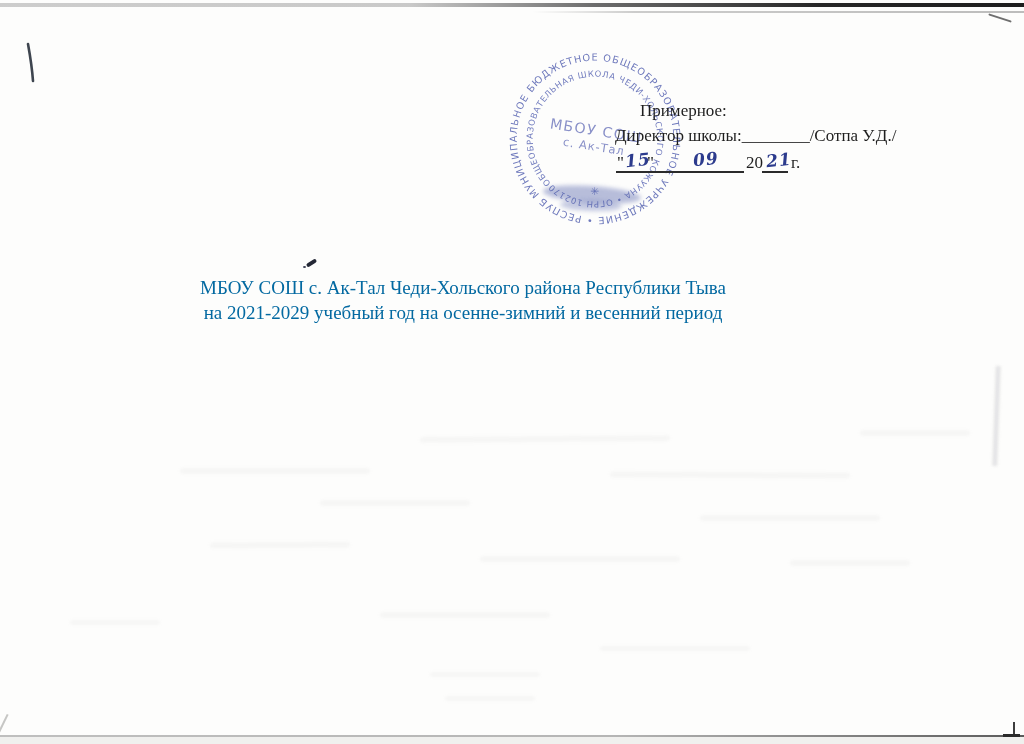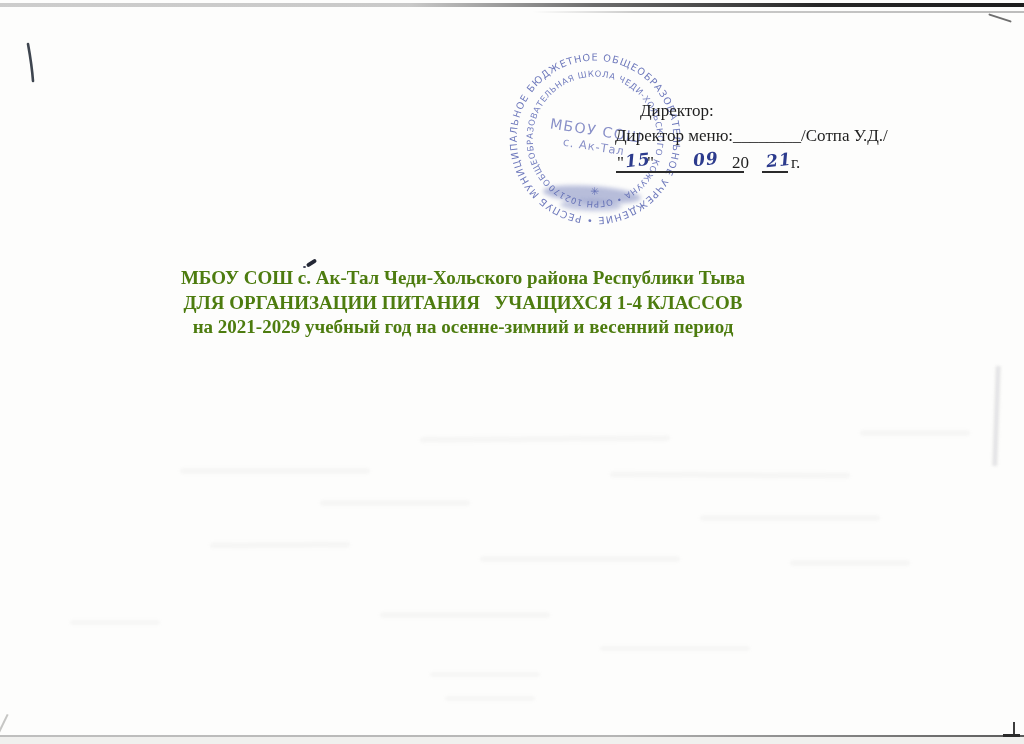--- a/index.html
+++ b/index.html
@@ -88,23 +88,23 @@
   }
   .hw {
     font-family: "DejaVu Serif", serif;
     font-style: italic; font-weight: bold;
     color: #2c3b8d; font-size: 17px;
     display: inline-block; transform: rotate(-6deg);
     letter-spacing: 1px;
   }
   
   .title-block {
-    position: absolute; left: 160px; top: 266px; width: 606px;
-    text-align: center; font-weight: bold; font-size: 19px;
-    color: #4d7c0f; line-height: 24.5px;
+    position: absolute; left: 160px; top: 276px; width: 606px;
+    text-align: center; font-weight: normal; font-size: 19px;
+    color: #0369a1; line-height: 24.5px;
   }
   .title-line3 { white-space: pre; }
   
   .ink-blot {
     position: absolute; left: 306px; top: 261px; width: 11px; height: 4px;
     background: #242836; border-radius: 2px; transform: rotate(-32deg);
   }
   .ink-blot-dot {
     position: absolute; left: 303px; top: 266px; width: 3px; height: 2px;
     background: #3a3f52; border-radius: 50%;
@@ -151,41 +151,40 @@
         <text x="100" y="96" font-size="16" letter-spacing="1.5">МБОУ СОШ</text>
         <text x="100" y="113" font-size="13" letter-spacing="1">с. Ак-Тал</text>
       </g>
       <text x="100" y="163" font-size="12" fill="#5562b2" text-anchor="middle" font-family="DejaVu Sans, sans-serif">✳</text>
     </g>
   </svg>
   <div class="stamp-smudge1"></div>
   <div class="stamp-smudge2"></div>
 
   <div class="approval">
-    <div class="approve-label">Директор:</div>
-    <div class="director-line"><span>Директор меню:</span><span>________</span><span>/Сотпа У.Д./</span></div>
+    <div class="approve-label">Примерное:</div>
+    <div class="director-line"><span>Директор школы:</span><span>________</span><span>/Сотпа У.Д./</span></div>
     <div class="date-row">
       <div class="u-bar" style="left:1px; width:128px;"></div>
       <div class="u-bar" style="left:147px; width:26px;"></div>
       <span class="abs" style="left:2px;">"</span>
       <span class="abs hw" style="left:10px; top:-1px;">15</span>
       <span class="abs" style="left:32px;">"</span>
       <span class="abs hw" style="left:78px; top:-2px;">09</span>
-      <span class="abs" style="left:117px;">20</span>
+      <span class="abs" style="left:131px;">20</span>
       <span class="abs hw" style="left:151px; top:-1px;">21</span>
       <span class="abs" style="left:176px;">г.</span>
     </div>
   </div>
 
   <div class="ink-blot"></div>
   <div class="ink-blot-dot"></div>
 
   <div class="title-block">
     <div>МБОУ СОШ с. Ак-Тал Чеди-Хольского района Республики Тыва</div>
-    <div class="title-line3">ДЛЯ ОРГАНИЗАЦИИ ПИТАНИЯ   УЧАЩИХСЯ 1-4 КЛАССОВ</div>
     <div>на 2021-2029 учебный год на осенне-зимний и весенний период</div>
   </div>
 
   <div>
     <div class="bleed" style="left:420px; top:436px; width:250px; height:6px; transform:rotate(-.4deg);"></div>
     <div class="bleed" style="left:180px; top:468px; width:190px; height:6px;"></div>
     <div class="bleed" style="left:610px; top:472px; width:240px; height:6px; transform:rotate(.3deg);"></div>
     <div class="bleed" style="left:320px; top:500px; width:150px; height:6px;"></div>
     <div class="bleed" style="left:700px; top:515px; width:180px; height:6px;"></div>
     <div class="bleed" style="left:210px; top:542px; width:140px; height:6px; transform:rotate(-.3deg);"></div>

